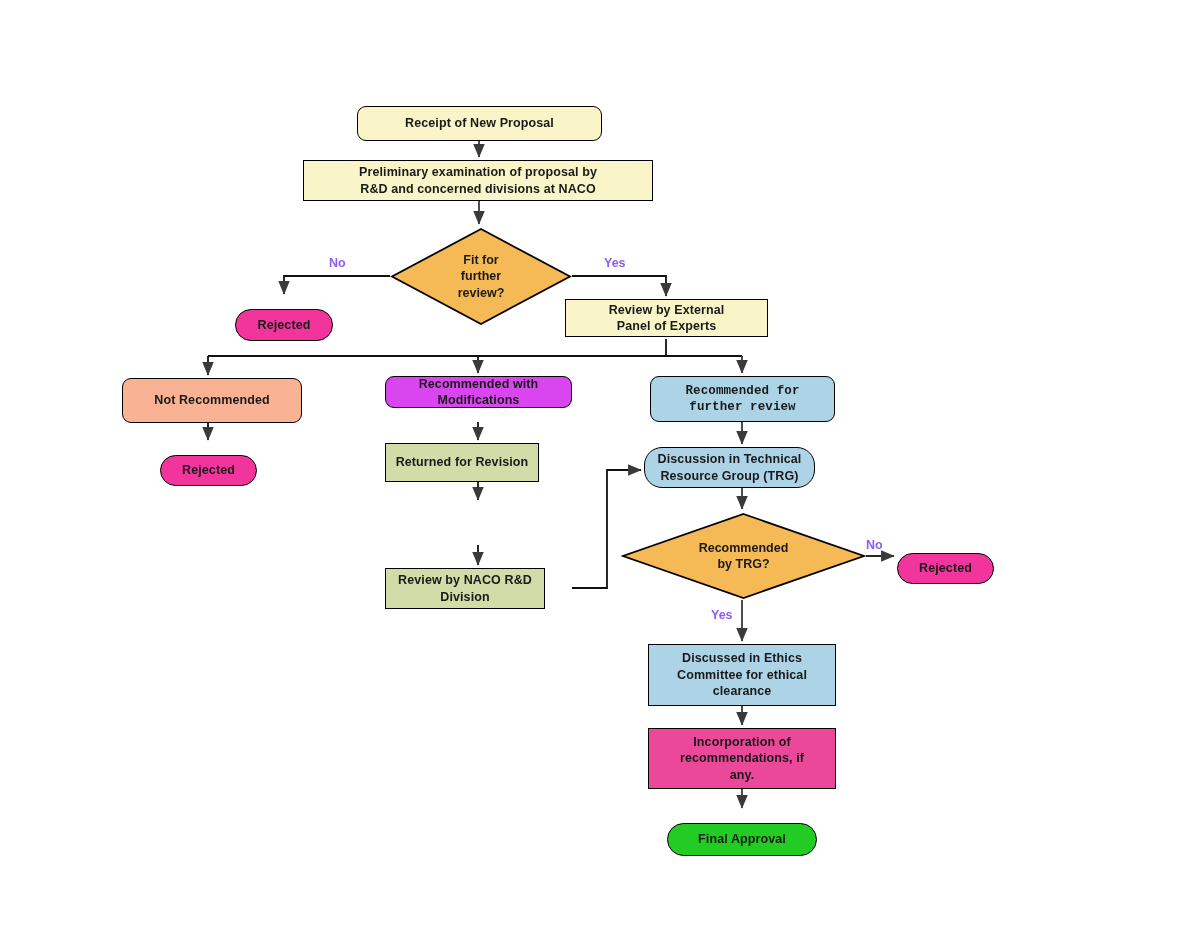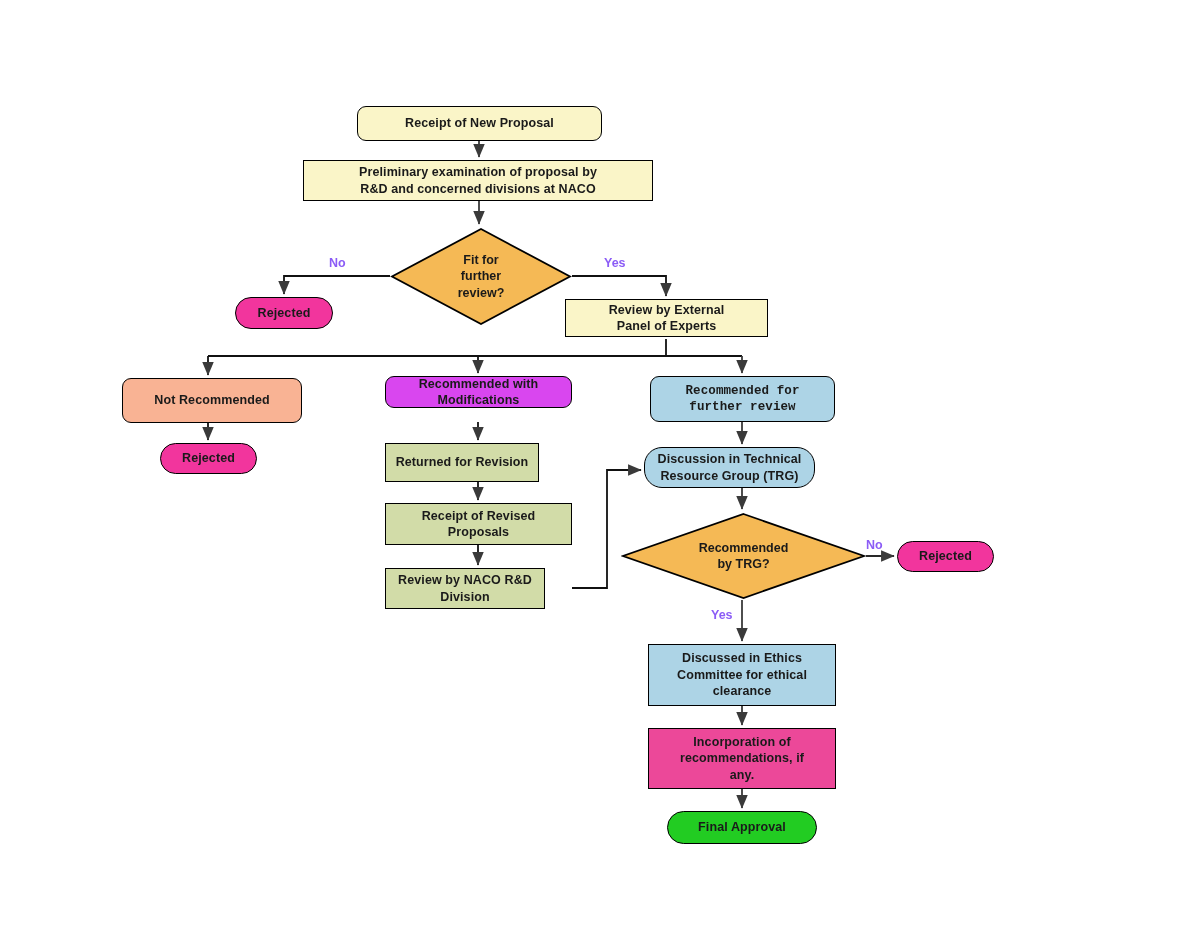--- a/index.html
+++ b/index.html
@@ -42,20 +42,21 @@
   .rect {
     border: 1.6px solid #000000;
   }
   .round {
     border: 1.6px solid #000000;
     border-radius: 9px;
   }
   .pill {
     border: 1.6px solid #000000;
     border-radius: 999px;
+    margin-top: 12px;
   }
   .node span {
     display: block;
     padding: 0 6px;
   }
   .diamond-wrap {
     position: absolute;
     z-index: 3;
   }
   .diamond-wrap svg {
@@ -184,24 +185,20 @@
 
   <div class="node round" style="left:385px; top:376px; width:187px; height:32px; background:#d946ef; white-space:pre-line;">
     <span>Recommended with
 Modifications</span>
   </div>
 
   <div class="node rect" style="left:385px; top:443px; width:154px; height:39px; background:#D2DCA8;">
     <span>Returned for Revision</span>
   </div>
 
-  <div class="node rect" style="left:385px; top:503px; width:187px; height:42px; background:#D2DCA8; white-space:pre-line;">
-    <span>Receipt of Revised
-Proposals</span>
-  </div>
 
   <div class="node rect" style="left:385px; top:568px; width:160px; height:41px; background:#D2DCA8; white-space:pre-line;">
     <span>Review by NACO R&amp;D
 Division</span>
   </div>
 
   <div class="node round" style="left:650px; top:376px; width:185px; height:46px; background:#ADD4E6; white-space:pre-line;font-family:Liberation Mono, monospace;">
     <span>Recommended for
 further review</span>
   </div>

